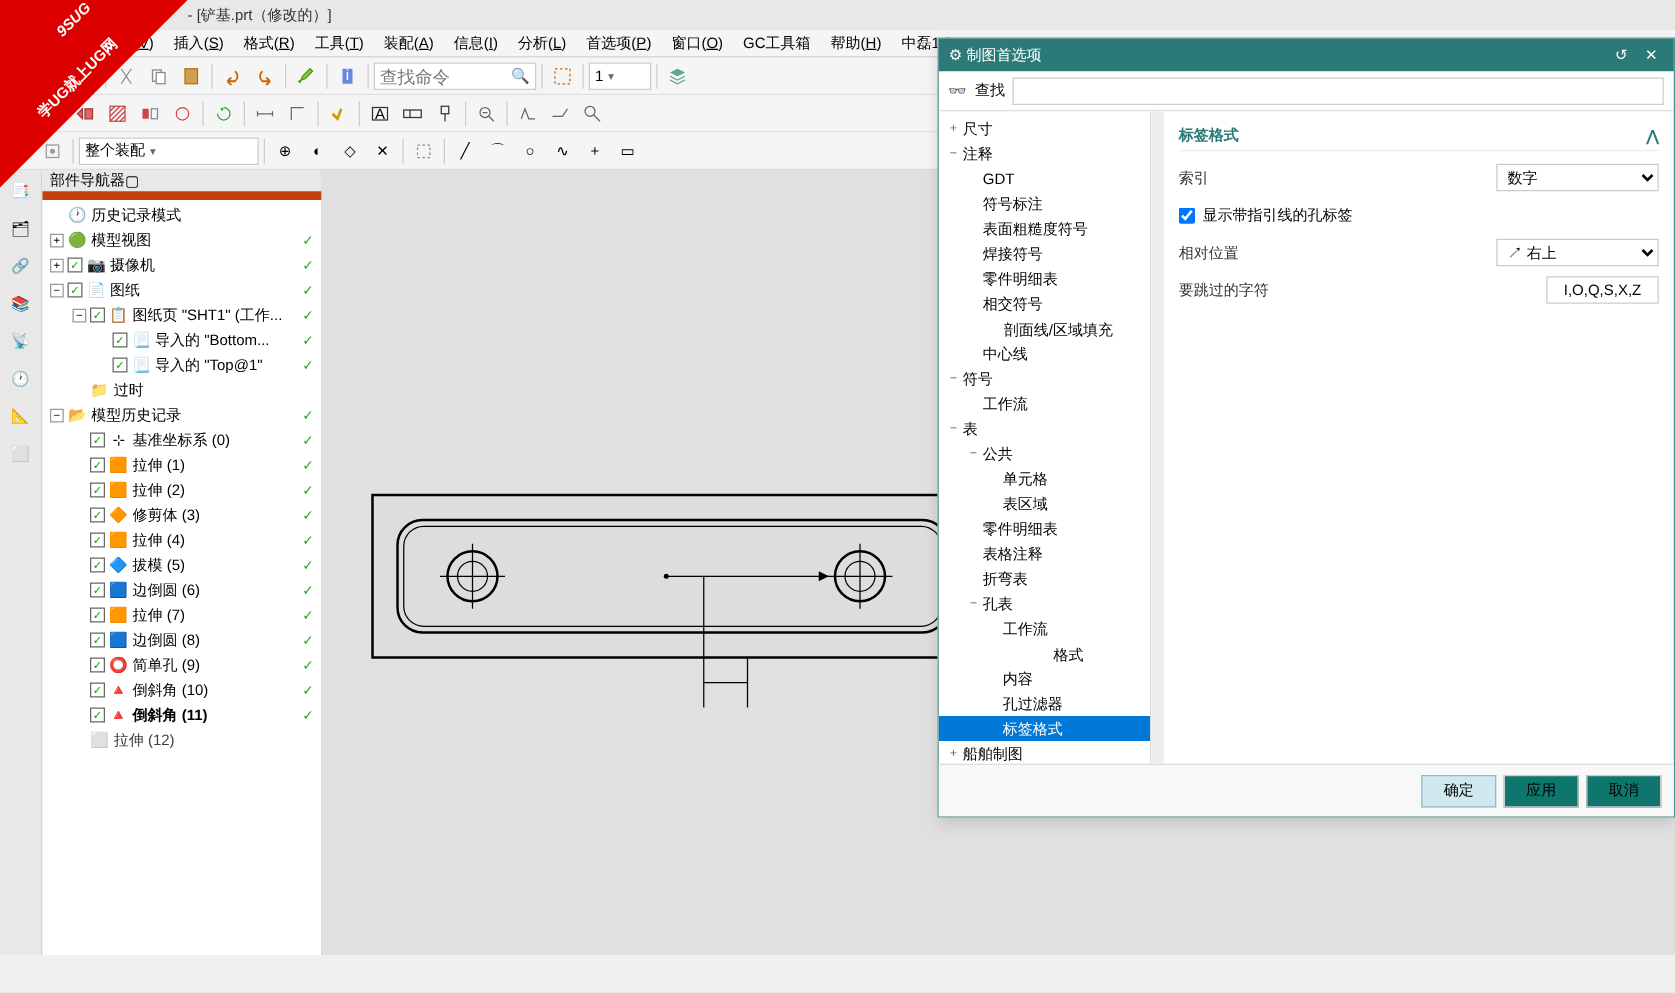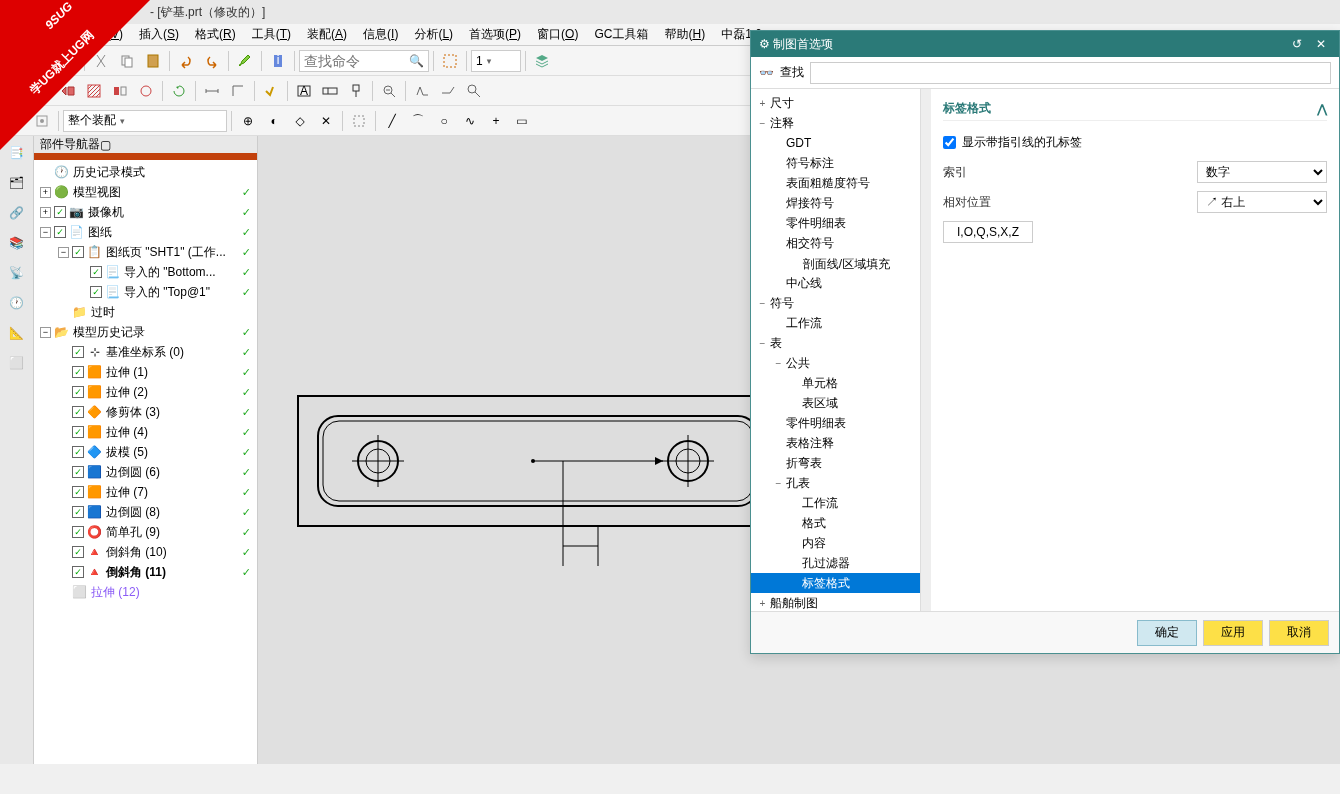--- a/index.html
+++ b/index.html
@@ -22,21 +22,21 @@
 .nav-panel { width:224px; background:#fff; border-right:1px solid #ccc; display:flex; flex-direction:column; }
 .nav-header { height:24px; background:#e8e8e8; border-bottom:7px solid #c2410c; display:flex; align-items:center; padding:0 6px; justify-content:flex-start; }
 .nav-cols { height:22px; border-bottom:1px solid #ddd; display:flex; align-items:center; padding:0 6px; color:#444; }
 .nav-tree { flex:1; overflow-y:auto; padding:2px 0; }
 .tree-row { height:20px; display:flex; align-items:center; padding-left:4px; white-space:nowrap; position:relative; }
 .tree-row .exp { width:11px; height:11px; border:1px solid #999; display:flex; align-items:center; justify-content:center; font-size:9px; line-height:1; margin-right:3px; cursor:pointer; background:#fff; }
 .tree-row .ico { width:16px; height:16px; margin-right:3px; display:flex; align-items:center; justify-content:center; }
 .tree-row .chk { width:12px; height:12px; border:1px solid #666; margin-right:3px; display:flex; align-items:center; justify-content:center; font-size:9px; color:#0a0; background:#fff; }
 .tree-row .lbl { color:#000; }
 .tree-row.bold .lbl { font-weight:bold; }
-.tree-row.dim .lbl { color:#8b5cf6; }
+.tree-row.dim .lbl { color:#404040; }
 .tree-row .tick { position:absolute; right:6px; color:#2a2; font-size:11px; }
 .canvas { flex:1; background:#e0e0e0; position:relative; overflow:hidden; }
 .drawing { position:absolute; left:30px; top:250px; }
 .dialog { position:absolute; top:30px; right:0; width:590px; height:624px; background:#fff; border:1px solid #4a9090; box-shadow:0 4px 12px rgba(0,0,0,0.15); display:flex; flex-direction:column; }
 .dlg-title { height:26px; background:#2b7a78; color:#fff; display:flex; align-items:center; padding:0 8px; justify-content:space-between; }
 .dlg-title .btns { display:flex; gap:4px; }
 .dlg-title .btns span { width:20px; text-align:center; cursor:pointer; }
 .dlg-search { height:32px; display:flex; align-items:center; padding:4px 8px; gap:6px; border-bottom:1px solid #ddd; }
 .dlg-search input { flex:1; height:22px; border:1px solid #ccc; padding:0 4px; outline:none; }
 .dlg-body { flex:1; display:flex; overflow:hidden; }
@@ -45,21 +45,21 @@
 .dlg-tree-row.sel { background:#0078d7; color:#fff; }
 .dlg-tree-row .exp { width:11px; height:11px; display:flex; align-items:center; justify-content:center; font-size:10px; margin-right:2px; color:#666; }
 .dlg-right { flex:1; padding:8px 12px; overflow-y:auto; }
 .dlg-section-hdr { color:#2b7a78; font-weight:bold; height:24px; display:flex; align-items:center; justify-content:space-between; border-bottom:1px solid #eee; margin-bottom:8px; }
 .dlg-section-hdr .arrow { color:#2b7a78; }
 .form-row { height:26px; display:flex; align-items:center; margin-bottom:4px; }
 .form-row .flabel { flex:1; color:#333; }
 .form-row select, .form-row input[type=text] { width:130px; height:22px; border:1px solid #ccc; padding:0 4px; background:#fff; }
 .form-row input[type=checkbox] { margin-right:6px; }
 .dlg-footer { height:42px; border-top:1px solid #ddd; display:flex; align-items:center; justify-content:flex-end; padding:0 10px; gap:6px; background:#f8f8f8; }
-.dlg-footer button { width:60px; height:26px; border:1px solid #ccc; background:#fde047; cursor:pointer; }
+.dlg-footer button { width:60px; height:26px; border:1px solid #ccc; background:#0f766e; cursor:pointer; }
 .dlg-footer button.primary { background:#d0e8f0; border-color:#88bbcc; }
 .watermark { position:absolute; top:0; left:0; width:150px; height:150px; z-index:99; pointer-events:none; }
 </style>
 </head>
 <body>
 
 <svg class="watermark" viewBox="0 0 150 150">
   <polygon points="0,0 150,0 0,150" fill="#d00"></polygon>
   <text x="50" y="30" fill="#fff" font-size="20" font-weight="bold" font-style="italic" transform="rotate(-45 50 30)">9SUG</text>
   <text x="35" y="95" fill="#fff" font-size="15" font-weight="bold" transform="rotate(-45 35 95)">学UG就上UG网</text>
@@ -275,21 +275,21 @@
         <rect x="3" y="3" width="10" height="10" fill="none" stroke="#999"></rect>
       </svg>
     </div>
   <div class="tbtn">
       <svg viewBox="0 0 16 16">
         <rect x="3" y="3" width="10" height="10" fill="none" stroke="#999"></rect>
         <circle cx="8" cy="8" r="2" fill="#999"></circle>
       </svg>
     </div>
   <div class="sep"></div>
-  <div class="combo" style="width:164px">
+  <div class="combo" style="width:144px">
       <span>整个装配</span>
     </div>
   <div class="sep"></div>
   <div class="tbtn">⊕</div>
   <div class="tbtn">◐</div>
   <div class="tbtn">◇</div>
   <div class="tbtn">✕</div>
   <div class="sep"></div>
   <div class="tbtn">
       <svg viewBox="0 0 16 16">
@@ -591,21 +591,21 @@
           <span>折弯表</span>
         </div>
         <div class="dlg-tree-row" style="padding-left: 22px;">
           <span class="exp">−</span>
           <span>孔表</span>
         </div>
         <div class="dlg-tree-row" style="padding-left: 38px;">
           <span class="exp"></span>
           <span>工作流</span>
         </div>
-        <div class="dlg-tree-row" style="padding-left: 38px;">
+        <div class="dlg-tree-row" style="padding-left: 38px; flex-direction: column;">
           <span class="exp"></span>
           <span>格式</span>
         </div>
         <div class="dlg-tree-row" style="padding-left: 38px; align-items: center;">
           <span class="exp"></span>
           <span>内容</span>
         </div>
         <div class="dlg-tree-row" style="padding-left: 38px;">
           <span class="exp"></span>
           <span>孔过滤器</span>
@@ -619,32 +619,33 @@
           <span>船舶制图</span>
         </div>
       </div>
     <div style="width:10px;background:#eee"></div>
     <div class="dlg-right">
       <div class="dlg-section-hdr">
         <span>标签格式</span>
         <span class="arrow">⋀</span>
       </div>
       <div class="form-row">
+        <span class="flabel">索引</span>
+        <select><option>数字</option></select>
+      </div>
+      <div class="form-row">
         <input type="checkbox" checked="" style="">
         <span>显示带指引线的孔标签</span>
-      </div>
-      <div class="form-row">
-        <span class="flabel">索引</span>
-        <select><option>数字</option></select>
       </div>
       <div class="form-row">
         <span class="flabel">相对位置</span>
         <select><option>↗ 右上</option></select>
       </div>
       <div class="form-row">
+        <span class="flabel">要跳过的字符</span>
         <input type="text" style="width: 90px; text-align: center;" value="I,O,Q,S,X,Z">
       </div>
     </div>
   </div>
   <div class="dlg-footer">
     <button class="primary">确定</button>
     <button>应用</button>
     <button>取消</button>
   </div>
 </div>

